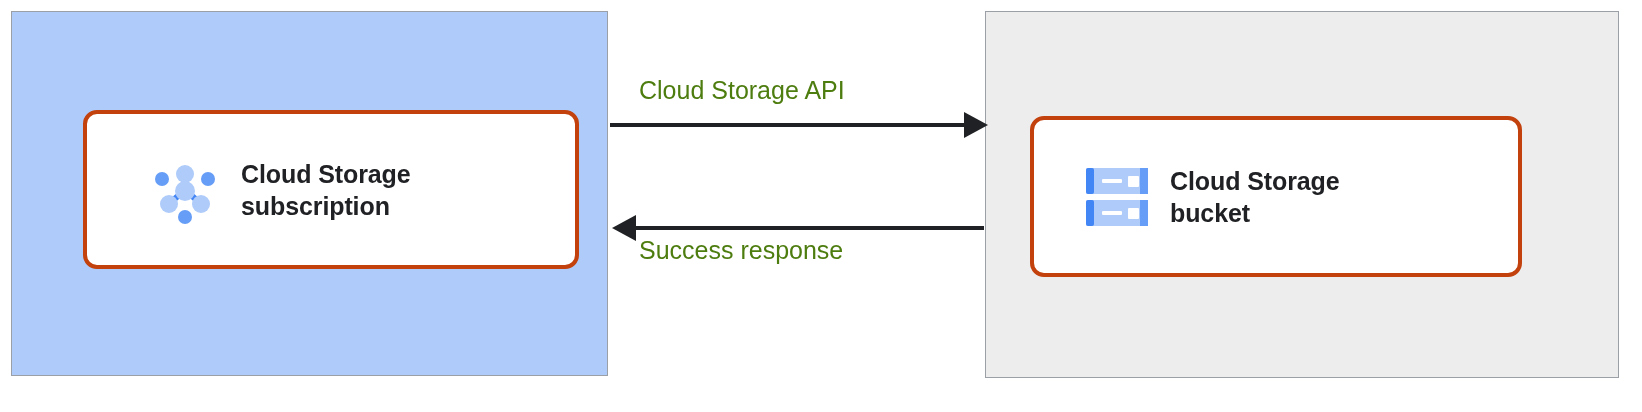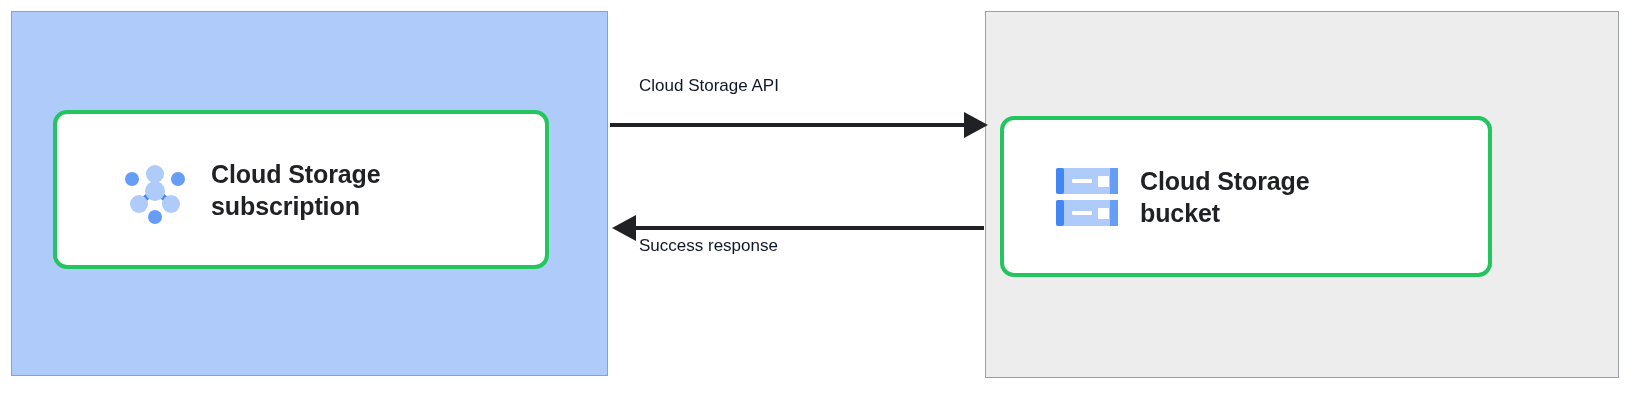--- a/index.html
+++ b/index.html
@@ -37,24 +37,25 @@
     width: 634px;
     height: 367px;
     background: #ededed;
   }
 
   
   .card {
     position: absolute;
     box-sizing: border-box;
     background: #ffffff;
-    border: 4px solid #22c55e;
+    border: 4px solid #c2410c;
     border-radius: 14px;
     display: flex;
     align-items: center;
+    margin-left: 30px;
   }
   #card-subscription {
     left: 53px;
     top: 110px;
     width: 496px;
     height: 159px;
     padding-left: 62px;
   }
   #card-bucket {
     left: 1000px;
@@ -82,22 +83,22 @@
   .connector-svg {
     position: absolute;
     left: 0;
     top: 0;
     width: 1642px;
     height: 412px;
     pointer-events: none;
   }
   .edge-label {
     position: absolute;
-    font-size: 17px;
-    color: #0f172a;
+    font-size: 25px;
+    color: #4d7c0f;
     white-space: nowrap;
   }
   #label-request {
     left: 639px;
     top: 76px;
   }
   #label-response {
     left: 639px;
     top: 236px;
   }

